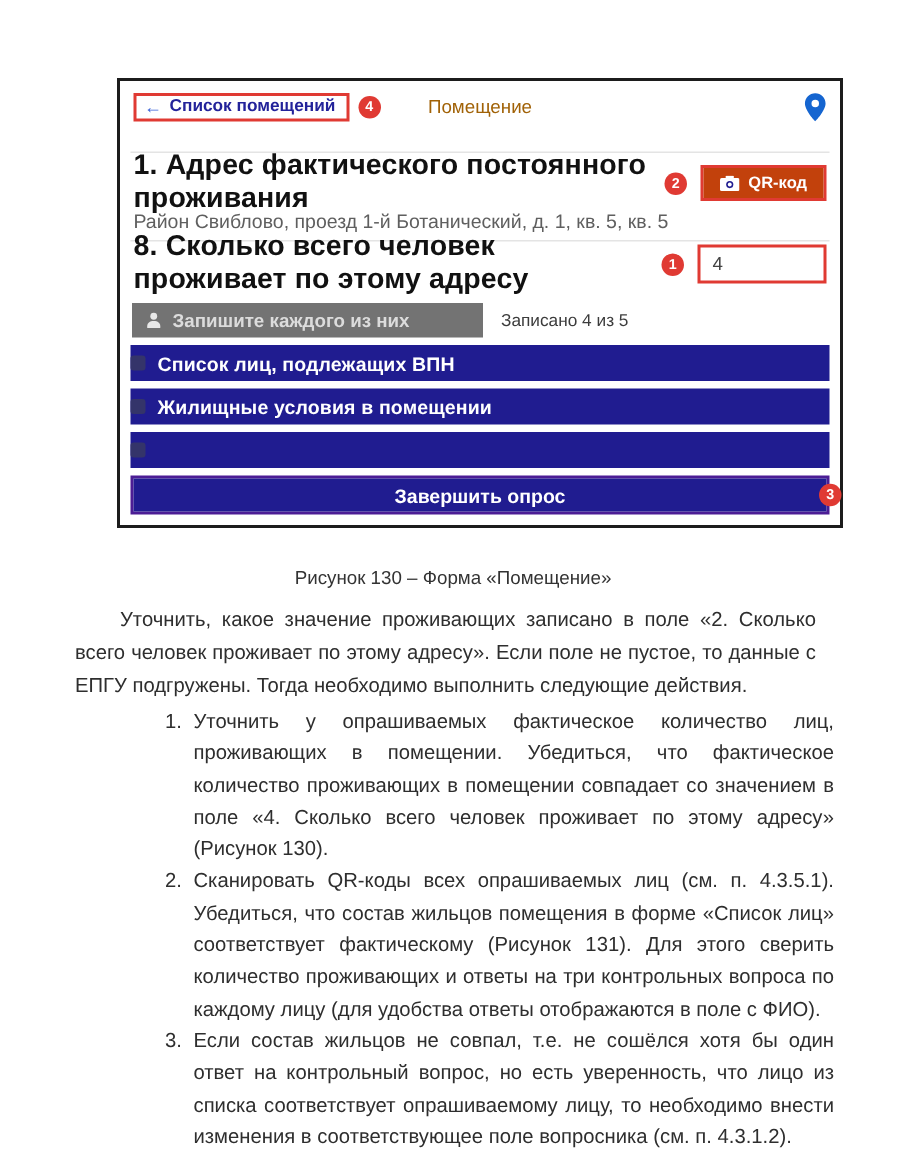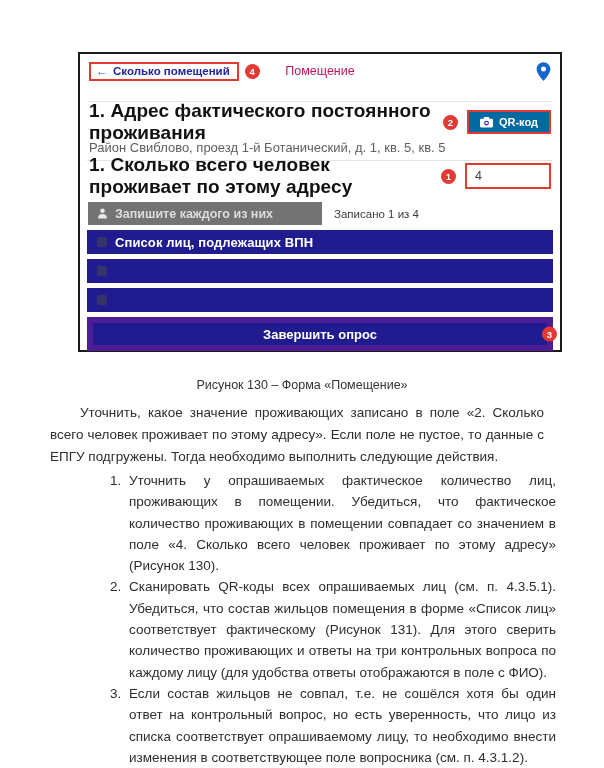--- a/index.html
+++ b/index.html
@@ -8,56 +8,56 @@
     font-family:"Liberation Sans", sans-serif;position:relative;
     -webkit-font-smoothing:antialiased;
   }
   
   .figure-frame{
     position:absolute;left:78px;top:52px;width:484px;height:300px;
     border:2px solid #1c1c1c;background:#fff;box-sizing:border-box;
     padding:0 7px;
   }
   .app-header{position:relative;display:flex;align-items:center;gap:6px;margin-top:5px;height:24px;padding:0 2px;}
-  .app-title{position:absolute;left:0;right:0;text-align:center;font-size:12.5px;color:#be185d;pointer-events:none;}
+  .app-title{position:absolute;left:0;right:0;text-align:center;font-size:12.5px;color:#a16207;pointer-events:none;}
   .back-btn{
     position:relative;z-index:1;display:flex;align-items:center;gap:5px;
     border:2px solid #e03a33;padding:1px 7px 2px 5px;background:#fff;cursor:pointer;
     color:#23239a;font-size:11.5px;font-weight:bold;white-space:nowrap;
   }
   .back-arrow{color:#3a62d8;font-size:12px;line-height:1;}
   .pin{margin-left:auto;position:relative;z-index:1;display:flex;align-items:center;}
   .divider{height:1px;background:#e4e4e4;margin-top:18px;}
   .divider2{height:1px;background:#e4e4e4;margin-top:3px;}
   .q-row{display:flex;align-items:center;margin-top:6px;height:28px;padding:0 2px;gap:9px;}
   .q-row2{display:flex;align-items:center;margin-top:1px;height:28px;padding:0 2px;gap:9px;}
   .q-label{font-weight:bold;font-size:19px;color:#111;flex:1;letter-spacing:.1px;}
   .ann-circle{
     flex:none;width:15px;height:15px;border-radius:50%;background:#e03a33;color:#fff;
     font-size:9.5px;font-weight:bold;display:flex;align-items:center;justify-content:center;
   }
   .qr-wrap{flex:none;border:2px solid #e03a33;}
-  .qr-btn{background:#0369a1;color:#fff;font-size:11px;font-weight:bold;display:flex;align-items:center;gap:6px;padding:4px 11px;cursor:pointer;}
+  .qr-btn{background:#c2410c;color:#fff;font-size:11px;font-weight:bold;display:flex;align-items:center;gap:6px;padding:4px 11px;cursor:pointer;}
   .address{font-size:13px;color:#5f5f5f;margin-top:4px;height:17px;padding:0 2px;white-space:nowrap;}
   .num-input{
     flex:none;width:74px;height:22px;border:2px solid #e03a33;background:#fff;
     font-size:12.5px;color:#444;display:flex;align-items:center;padding-left:8px;
   }
   .record-row{display:flex;align-items:center;margin-top:12px;gap:12px;padding:0 1px;}
   .gray-btn{
     width:234px;box-sizing:border-box;background:#737373;color:#dcdcdc;
     font-size:12.5px;font-weight:bold;height:23px;display:flex;align-items:center;gap:7px;padding:0 9px;
   }
   .record-status{font-size:11.5px;color:#3c3c3c;}
   .nav-btn{
     margin-top:5px;height:24px;background:#201c90;color:#fff;font-weight:bold;font-size:13px;
-    display:flex;align-items:center;gap:8px;padding:0 10px;cursor:pointer;letter-spacing:.1px;
+    display:flex;align-items:center;gap:8px;padding:0 0;cursor:pointer;letter-spacing:.1px;
   }
   .nav-icon{flex:none;width:10px;height:10px;background:#34346a;border-radius:2px;}
-  .finish-wrap{margin-top:5px;position:relative;border:6px solid #4c1d95;}
+  .finish-wrap{margin-top:5px;position:relative;border:2px solid #4c1d95;}
   .finish-btn{height:22px;background:#201c90;color:#fff;font-weight:bold;font-size:13px;display:flex;align-items:center;justify-content:center;cursor:pointer;}
   .finish-ann{position:absolute;right:-10px;top:50%;transform:translateY(-50%);}
   
   .caption{position:absolute;top:378px;left:0;width:604px;text-align:center;font-size:12.5px;color:#333;}
   .para{
     position:absolute;left:50px;top:402px;width:494px;margin:0;
     font-size:13.5px;line-height:22px;color:#2e2e2e;text-align:justify;text-indent:30px;
   }
   .steps{position:absolute;left:110px;top:470px;width:446px;margin:0;padding:0;list-style:none;}
   .steps li{display:flex;font-size:13.5px;line-height:21.3px;color:#2e2e2e;}
@@ -66,21 +66,21 @@
 </style>
 </head>
 <body>
 
 <div class="figure-frame">
 
   <div class="app-header">
     <span class="app-title">Помещение</span>
     <span class="back-btn">
       <span class="back-arrow">←</span>
-      <span>Сколько помещений</span>
+      <span>Список помещений</span>
     </span>
     <span class="ann-circle">4</span>
     <span class="pin">
       <svg width="15" height="19" viewBox="0 0 24 30">
           <path fill="#1565d0" d="M12 0C5.9 0 1 4.9 1 11c0 7.8 11 19 11 19s11-11.2 11-19C23 4.9 18.1 0 12 0zm0 15a4 4 0 1 1 0-8 4 4 0 0 1 0 8z"></path>
         </svg>
     </span>
   </div>
 
   <div class="divider"></div>
@@ -99,42 +99,43 @@
         <span>QR-код</span>
       </span>
     </span>
   </div>
 
   <div class="address">Район Свиблово,  проезд 1-й Ботанический, д. 1, кв. 5, кв. 5</div>
 
   <div class="divider2"></div>
 
   <div class="q-row2">
-    <span class="q-label">1. Сколько всего человек проживает по этому адресу</span>
+    <span class="q-label">8. Сколько всего человек проживает по этому адресу</span>
     <span class="ann-circle">1</span>
     <span class="num-input">4</span>
   </div>
 
   <div class="record-row">
     <span class="gray-btn">
       <svg width="11" height="12" viewBox="0 0 24 26">
           <circle cx="12" cy="6" r="5" fill="#e8e8e8"></circle>
           <path d="M12 13c-6 0-9.5 3-9.5 7.5V23h19v-2.5C21.5 16 18 13 12 13z" fill="#e8e8e8"></path>
         </svg>
       <span>Запишите каждого из них</span>
     </span>
-    <span class="record-status">Записано 1 из 4</span>
+    <span class="record-status">Записано 4 из 5</span>
   </div>
 
   <div class="nav-btn">
     <span class="nav-icon"></span>
     <span>Список лиц, подлежащих ВПН</span>
   </div>
   <div class="nav-btn">
     <span class="nav-icon"></span>
+    <span>Жилищные условия в помещении</span>
   </div>
   <div class="nav-btn">
     <span class="nav-icon"></span>
   </div>
 
   <div class="finish-wrap">
     <div class="finish-btn">Завершить опрос</div>
     <span class="ann-circle finish-ann">3</span>
   </div>
 

